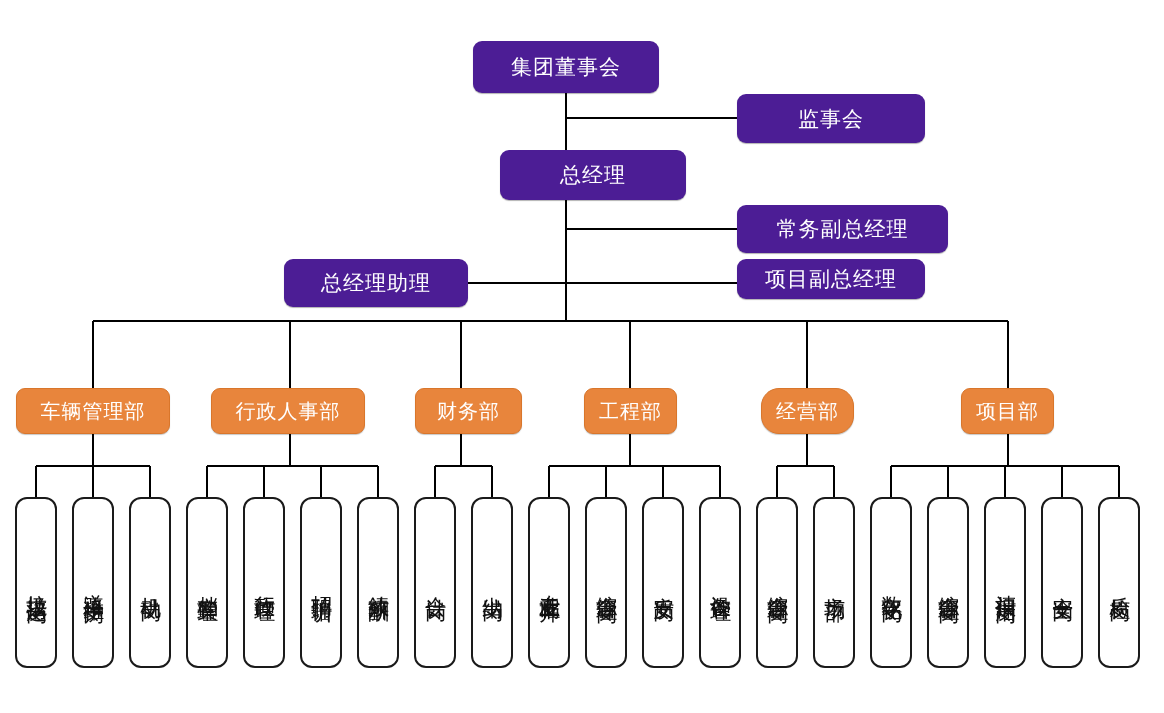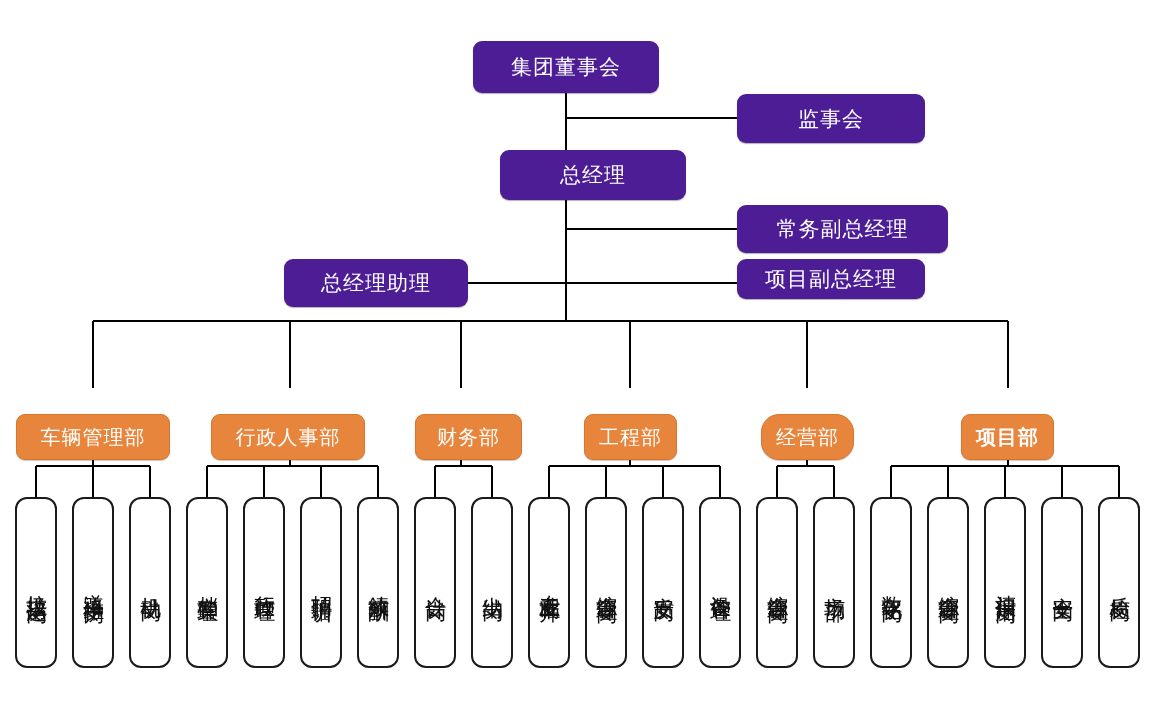--- a/index.html
+++ b/index.html
@@ -44,21 +44,20 @@
   }
   .node-dept {
     background: #E8853C;
     color: #ffffff;
     border: 1.5px solid #D9762B;
     border-radius: 9px;
     font-size: 20px;
     letter-spacing: 1px;
     font-weight: 400;
     box-shadow: 0 1px 1px rgba(0,0,0,0.22);
-    margin-top: 26px;
   }
   .node-leaf {
     background: #ffffff;
     color: #111111;
     border: 2px solid #1a1a1a;
     border-radius: 12px;
     font-size: 21px;
     line-height: 1.32;
     letter-spacing: 2px;
     writing-mode: vertical-rl;
@@ -140,21 +139,21 @@
       <div class="node node-exec" style="left: 737px; top: 205px; width: 211px; height: 48px;">常务副总经理</div>
       <div class="node node-exec" style="left: 241px; top: 259px; width: 184px; height: 48px; margin-left: 43px;">总经理助理</div>
       <div class="node node-exec" style="left: 737px; top: 259px; width: 188px; height: 40px;">项目副总经理</div>
     </div>
   <div id="dept-layer">
       <div class="node node-dept" style="left: 16px; top: 388px; width: 154px; height: 46px;">车辆管理部</div>
       <div class="node node-dept" style="left: 211px; top: 388px; width: 154px; height: 46px;">行政人事部</div>
       <div class="node node-dept" style="left: 415px; top: 388px; width: 107px; height: 46px;">财务部</div>
       <div class="node node-dept" style="left: 584px; top: 388px; width: 93px; height: 46px;">工程部</div>
       <div class="node node-dept" style="left: 761px; top: 388px; width: 93px; height: 46px; border-radius: 18px;">经营部</div>
-      <div class="node node-dept" style="left: 961px; top: 388px; width: 93px; height: 46px; font-weight: bold;">项目部</div>
+      <div class="node node-dept" style="left: 961px; top: 388px; width: 93px; height: 46px;">项目部</div>
     </div>
   <div id="leaf-layer">
       <div class="node node-leaf" style="left: 15px; top: 497px; width: 42px; height: 171px;">
         <span class="leaf-text">垃圾清运岗</span>
       </div>
       <div class="node node-leaf" style="left: 72px; top: 497px; width: 42px; height: 171px;">
         <span class="leaf-text">道路维护岗</span>
       </div>
       <div class="node node-leaf" style="left: 129px; top: 497px; width: 42px; height: 171px;">
         <span class="leaf-text">机动岗</span>

